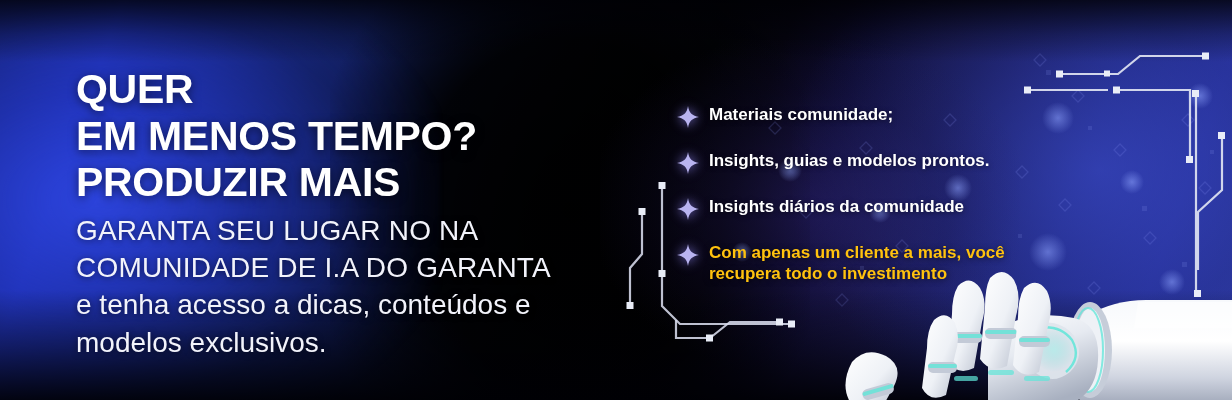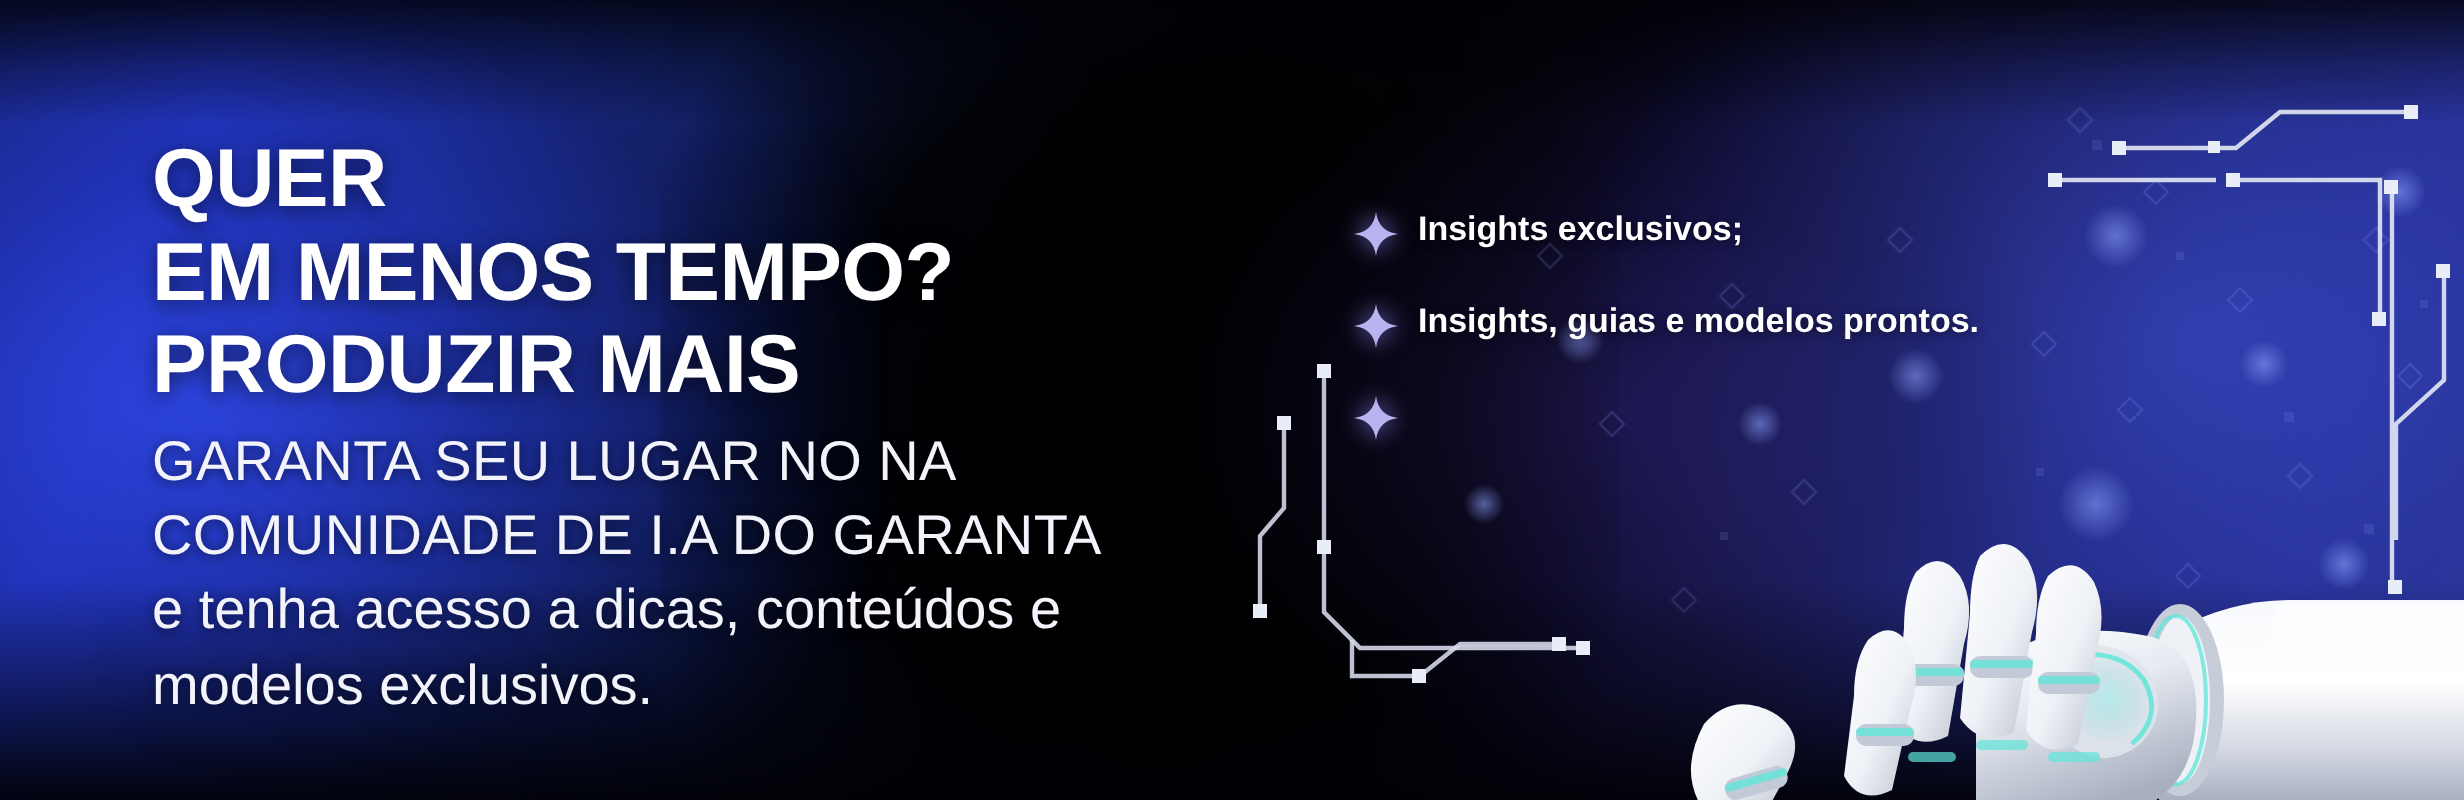--- a/index.html
+++ b/index.html
@@ -227,40 +227,49 @@
   </div>
 
   <div class="bullets">
 
     <div class="bullet">
       <span class="star">
         <svg width="24" height="24" viewBox="0 0 24 24">
           <path d="M12 1 C12.9 7.6 16.4 11.1 23 12 C16.4 12.9 12.9 16.4 12 23 C11.1 16.4 7.6 12.9 1 12 C7.6 11.1 11.1 7.6 12 1 Z" fill="#b9b4f0"></path>
         </svg>
       </span>
-      <span class="btext">Insights exclusivos;</span>
+      <span class="btext">Materiais comunidade;</span>
     </div>
 
     <div class="bullet">
       <span class="star">
         <svg width="24" height="24" viewBox="0 0 24 24">
           <path d="M12 1 C12.9 7.6 16.4 11.1 23 12 C16.4 12.9 12.9 16.4 12 23 C11.1 16.4 7.6 12.9 1 12 C7.6 11.1 11.1 7.6 12 1 Z" fill="#b9b4f0"></path>
         </svg>
       </span>
       <span class="btext">Insights, guias e modelos prontos.</span>
     </div>
 
     <div class="bullet">
       <span class="star">
         <svg width="24" height="24" viewBox="0 0 24 24">
           <path d="M12 1 C12.9 7.6 16.4 11.1 23 12 C16.4 12.9 12.9 16.4 12 23 C11.1 16.4 7.6 12.9 1 12 C7.6 11.1 11.1 7.6 12 1 Z" fill="#b9b4f0"></path>
         </svg>
       </span>
+      <span class="btext">Insights diários da comunidade</span>
     </div>
 
+    <div class="bullet">
+      <span class="star">
+        <svg width="24" height="24" viewBox="0 0 24 24">
+          <path d="M12 1 C12.9 7.6 16.4 11.1 23 12 C16.4 12.9 12.9 16.4 12 23 C11.1 16.4 7.6 12.9 1 12 C7.6 11.1 11.1 7.6 12 1 Z" fill="#b9b4f0"></path>
+        </svg>
+      </span>
+      <span class="btext hl"><span>Com apenas um cliente a mais, você</span><br><span>recupera todo o investimento</span></span>
+    </div>
 
   </div>
 
   <svg class="hand" width="400" height="150" viewBox="0 0 400 150">
     <defs>
       <linearGradient id="armG" x1="0" y1="0" x2="0" y2="1">
         <stop offset="0%" stop-color="#f7f9fc"></stop>
         <stop offset="38%" stop-color="#ffffff"></stop>
         <stop offset="72%" stop-color="#cfd4e0"></stop>
         <stop offset="100%" stop-color="#9aa2b4"></stop>

